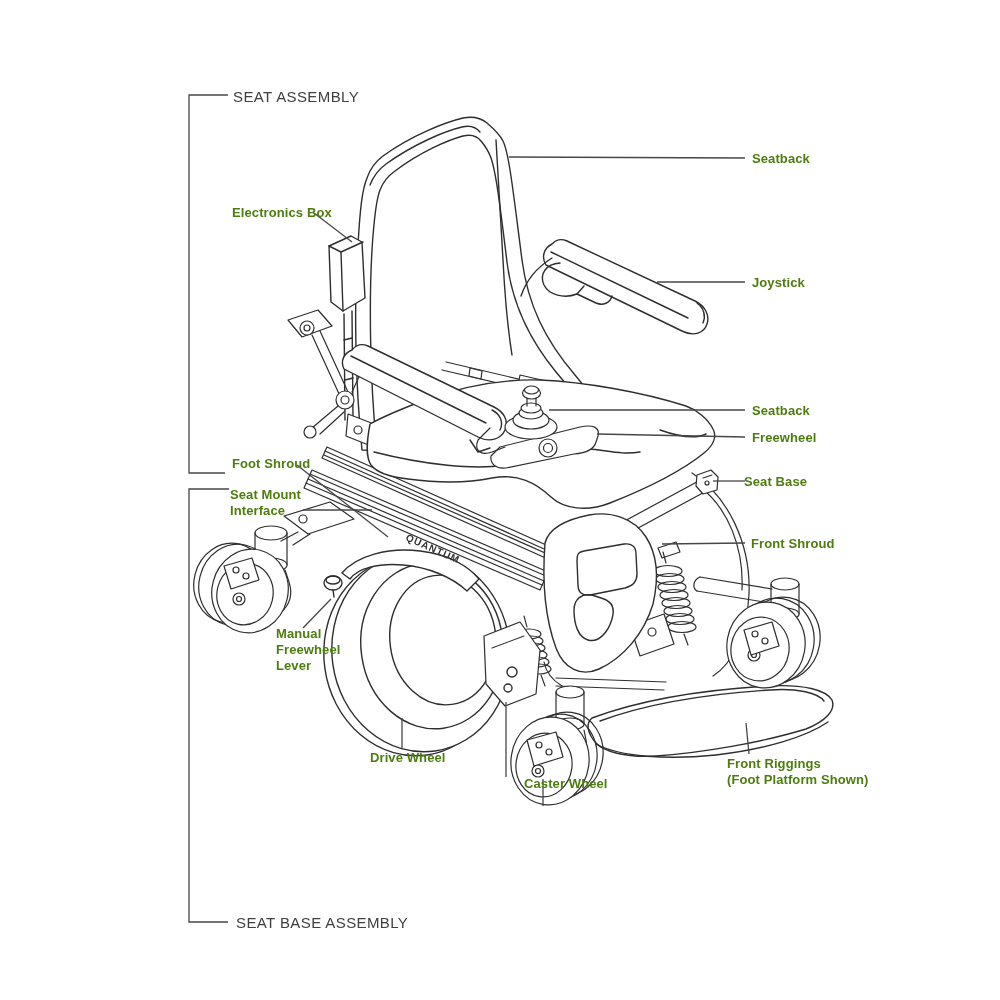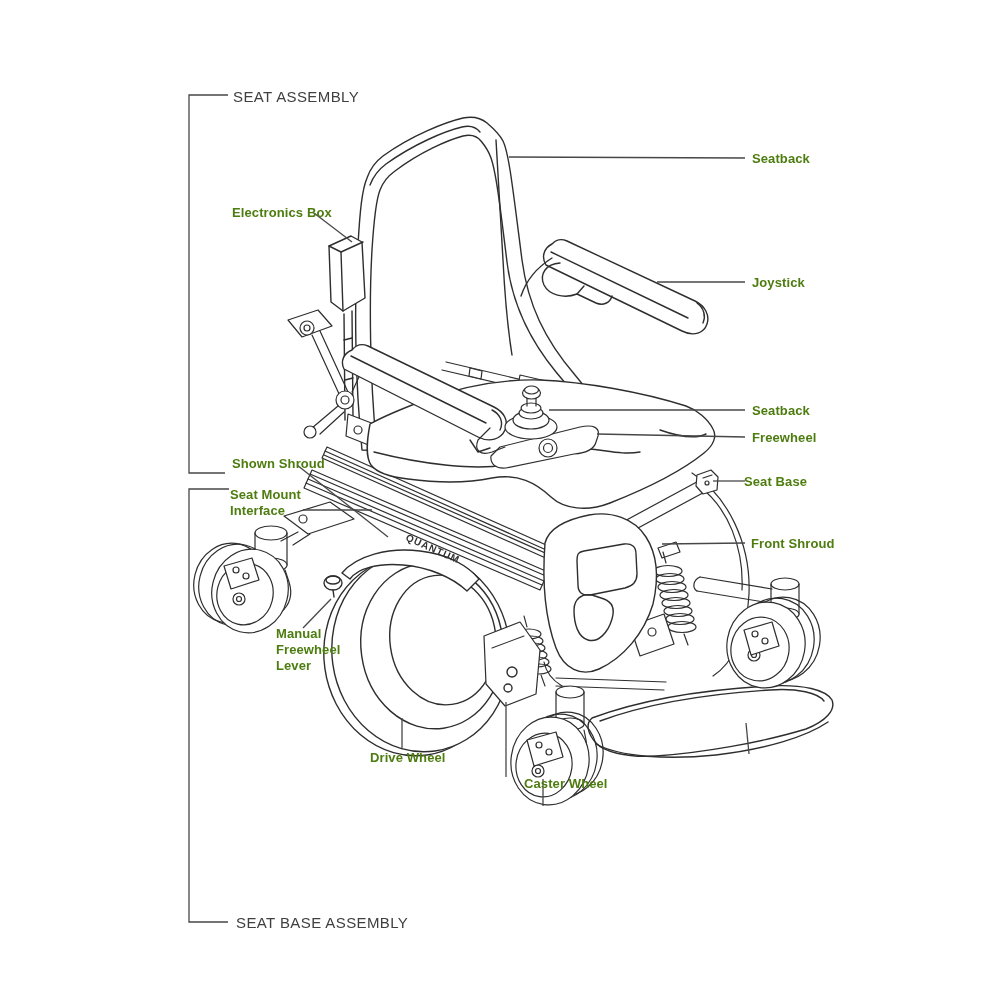--- a/index.html
+++ b/index.html
@@ -290,23 +290,25 @@
 </svg>
 
   <div class="title" style="left:233px;top:88px">SEAT ASSEMBLY</div>
   <div class="title" style="left:236px;top:914px">SEAT BASE ASSEMBLY</div>
 
   <div class="lbl" style="left:752px;top:151px">Seatback</div>
   <div class="lbl" style="left:232px;top:205px">Electronics Box</div>
   <div class="lbl" style="left:752px;top:275px">Joystick</div>
   <div class="lbl" style="left:752px;top:403px">Seatback</div>
   <div class="lbl" style="left:752px;top:430px">Freewheel</div>
-  <div class="lbl" style="left:232px;top:456px">Shown Shroud</div>
+  <div class="lbl" style="left:232px;top:456px">Foot Shroud</div>
   <div class="lbl" style="left:744px;top:474px">Seat Base</div>
   <div class="lbl" style="left:230px;top:487px">Seat Mount
 Interface</div>
   <div class="lbl" style="left:751px;top:536px">Front Shroud</div>
   <div class="lbl" style="left:276px;top:626px">Manual
 Freewheel
 Lever</div>
   <div class="lbl" style="left:370px;top:750px">Drive Wheel</div>
   <div class="lbl" style="left:524px;top:776px">Caster Wheel</div>
+  <div class="lbl" style="left:727px;top:756px">Front Riggings
+(Foot Platform Shown)</div>
 </div>
 
 </body></html>

